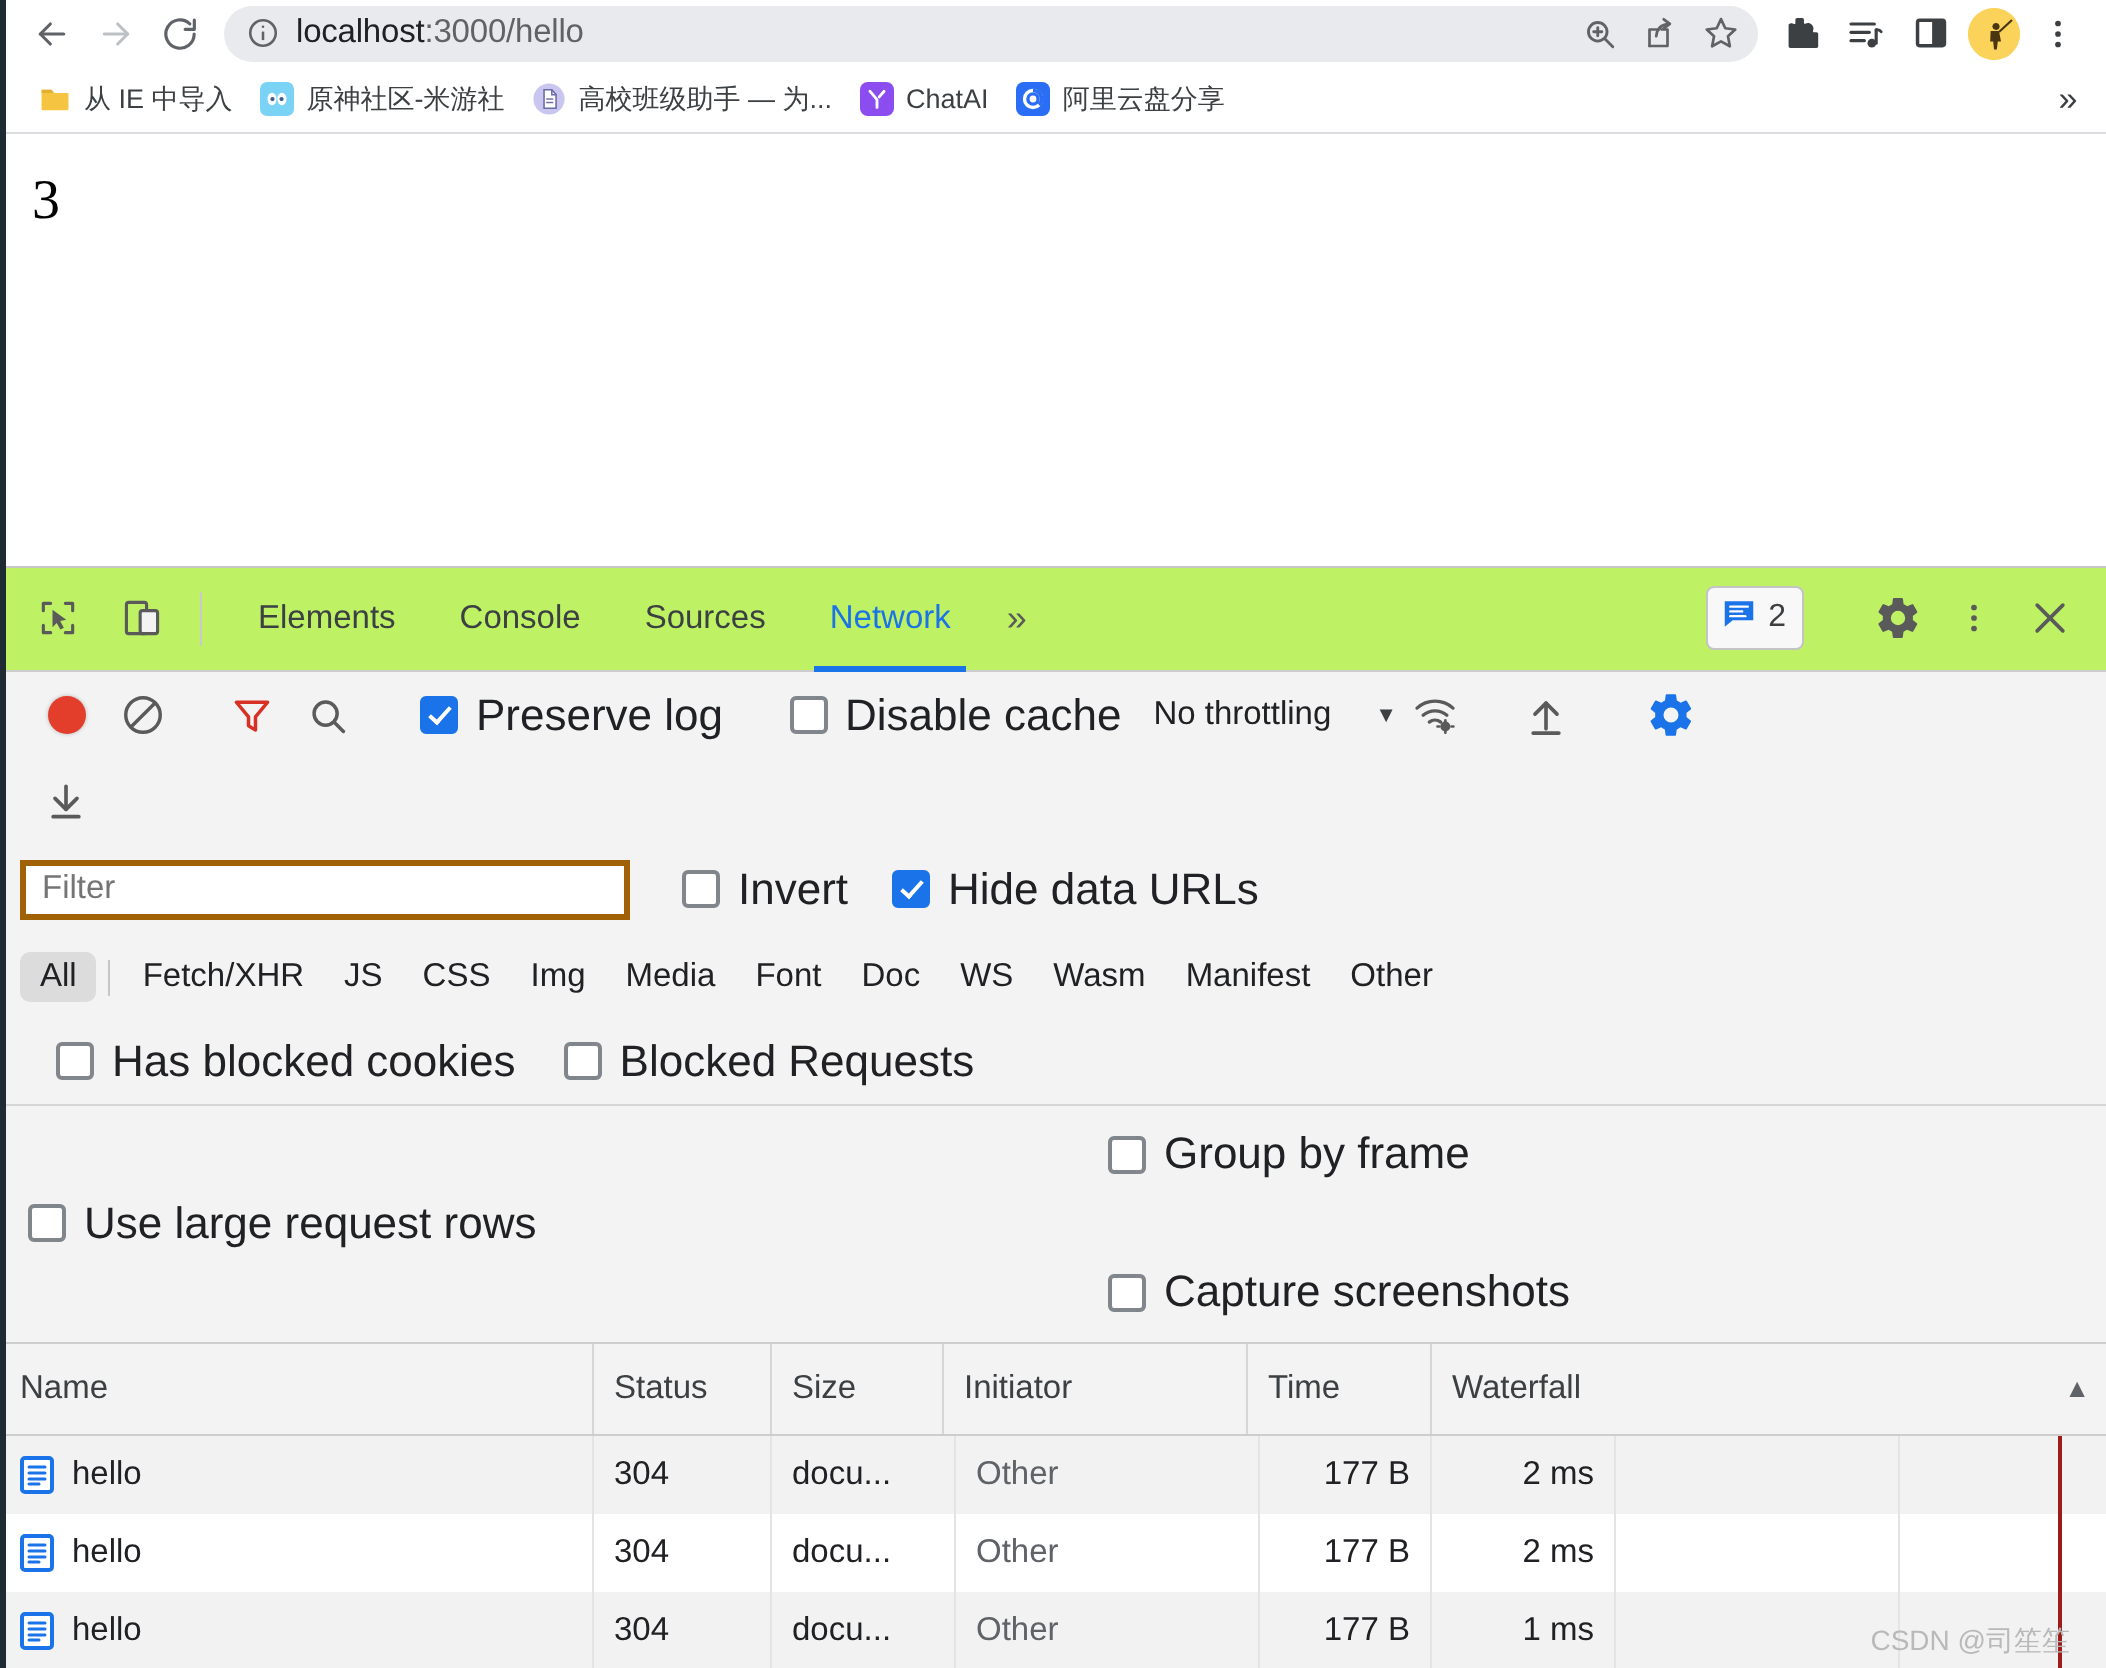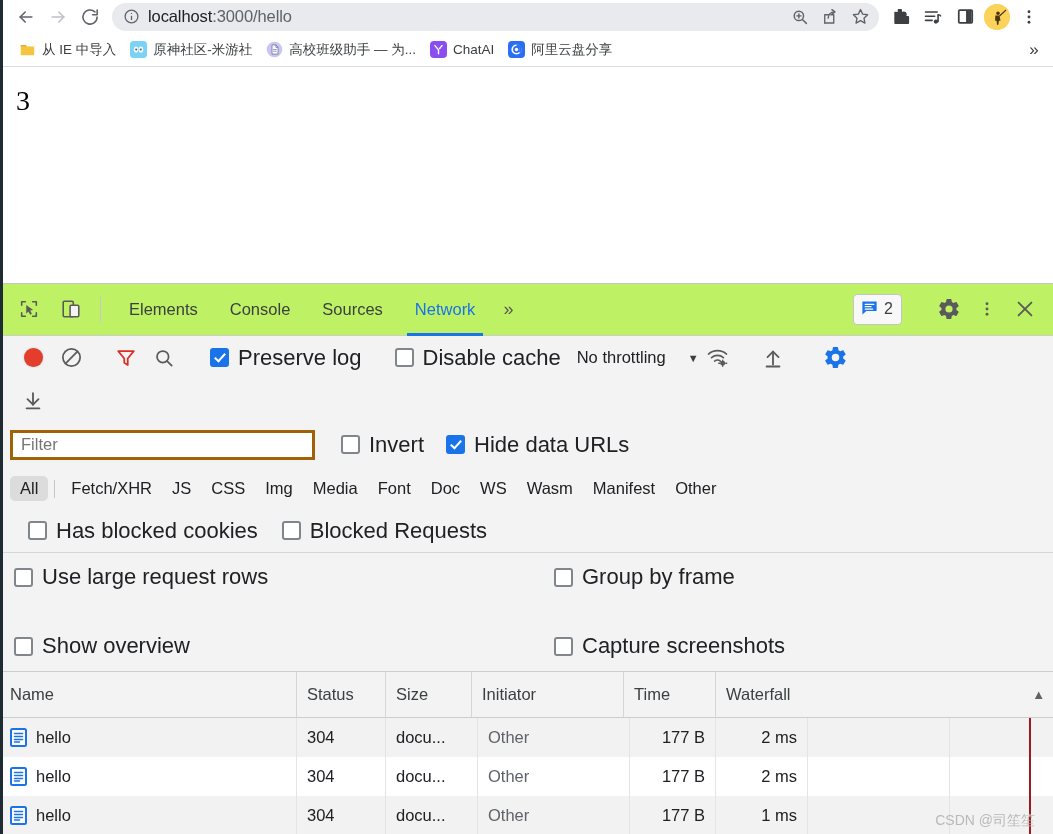--- a/index.html
+++ b/index.html
@@ -522,26 +522,20 @@
     </div>
 
     <div class="cb-grid">
       <div class="cb-col c1">
         <div class="cb-cell">
           <div class="chk-row" style="padding-left:0">
             <span class="chk"></span>
             <span class="chk-label">Use large request rows</span>
           </div>
         </div>
-        <div class="cb-cell">
-          <div class="chk-row" style="padding-left:0">
-            <span class="chk"></span>
-            <span class="chk-label">Show overview</span>
-          </div>
-        </div>
       </div>
       <div class="cb-col">
         <div class="cb-cell">
           <div class="chk-row" style="padding-left:0">
             <span class="chk"></span>
             <span class="chk-label">Group by frame</span>
           </div>
         </div>
         <div class="cb-cell">
           <div class="chk-row" style="padding-left:0">

